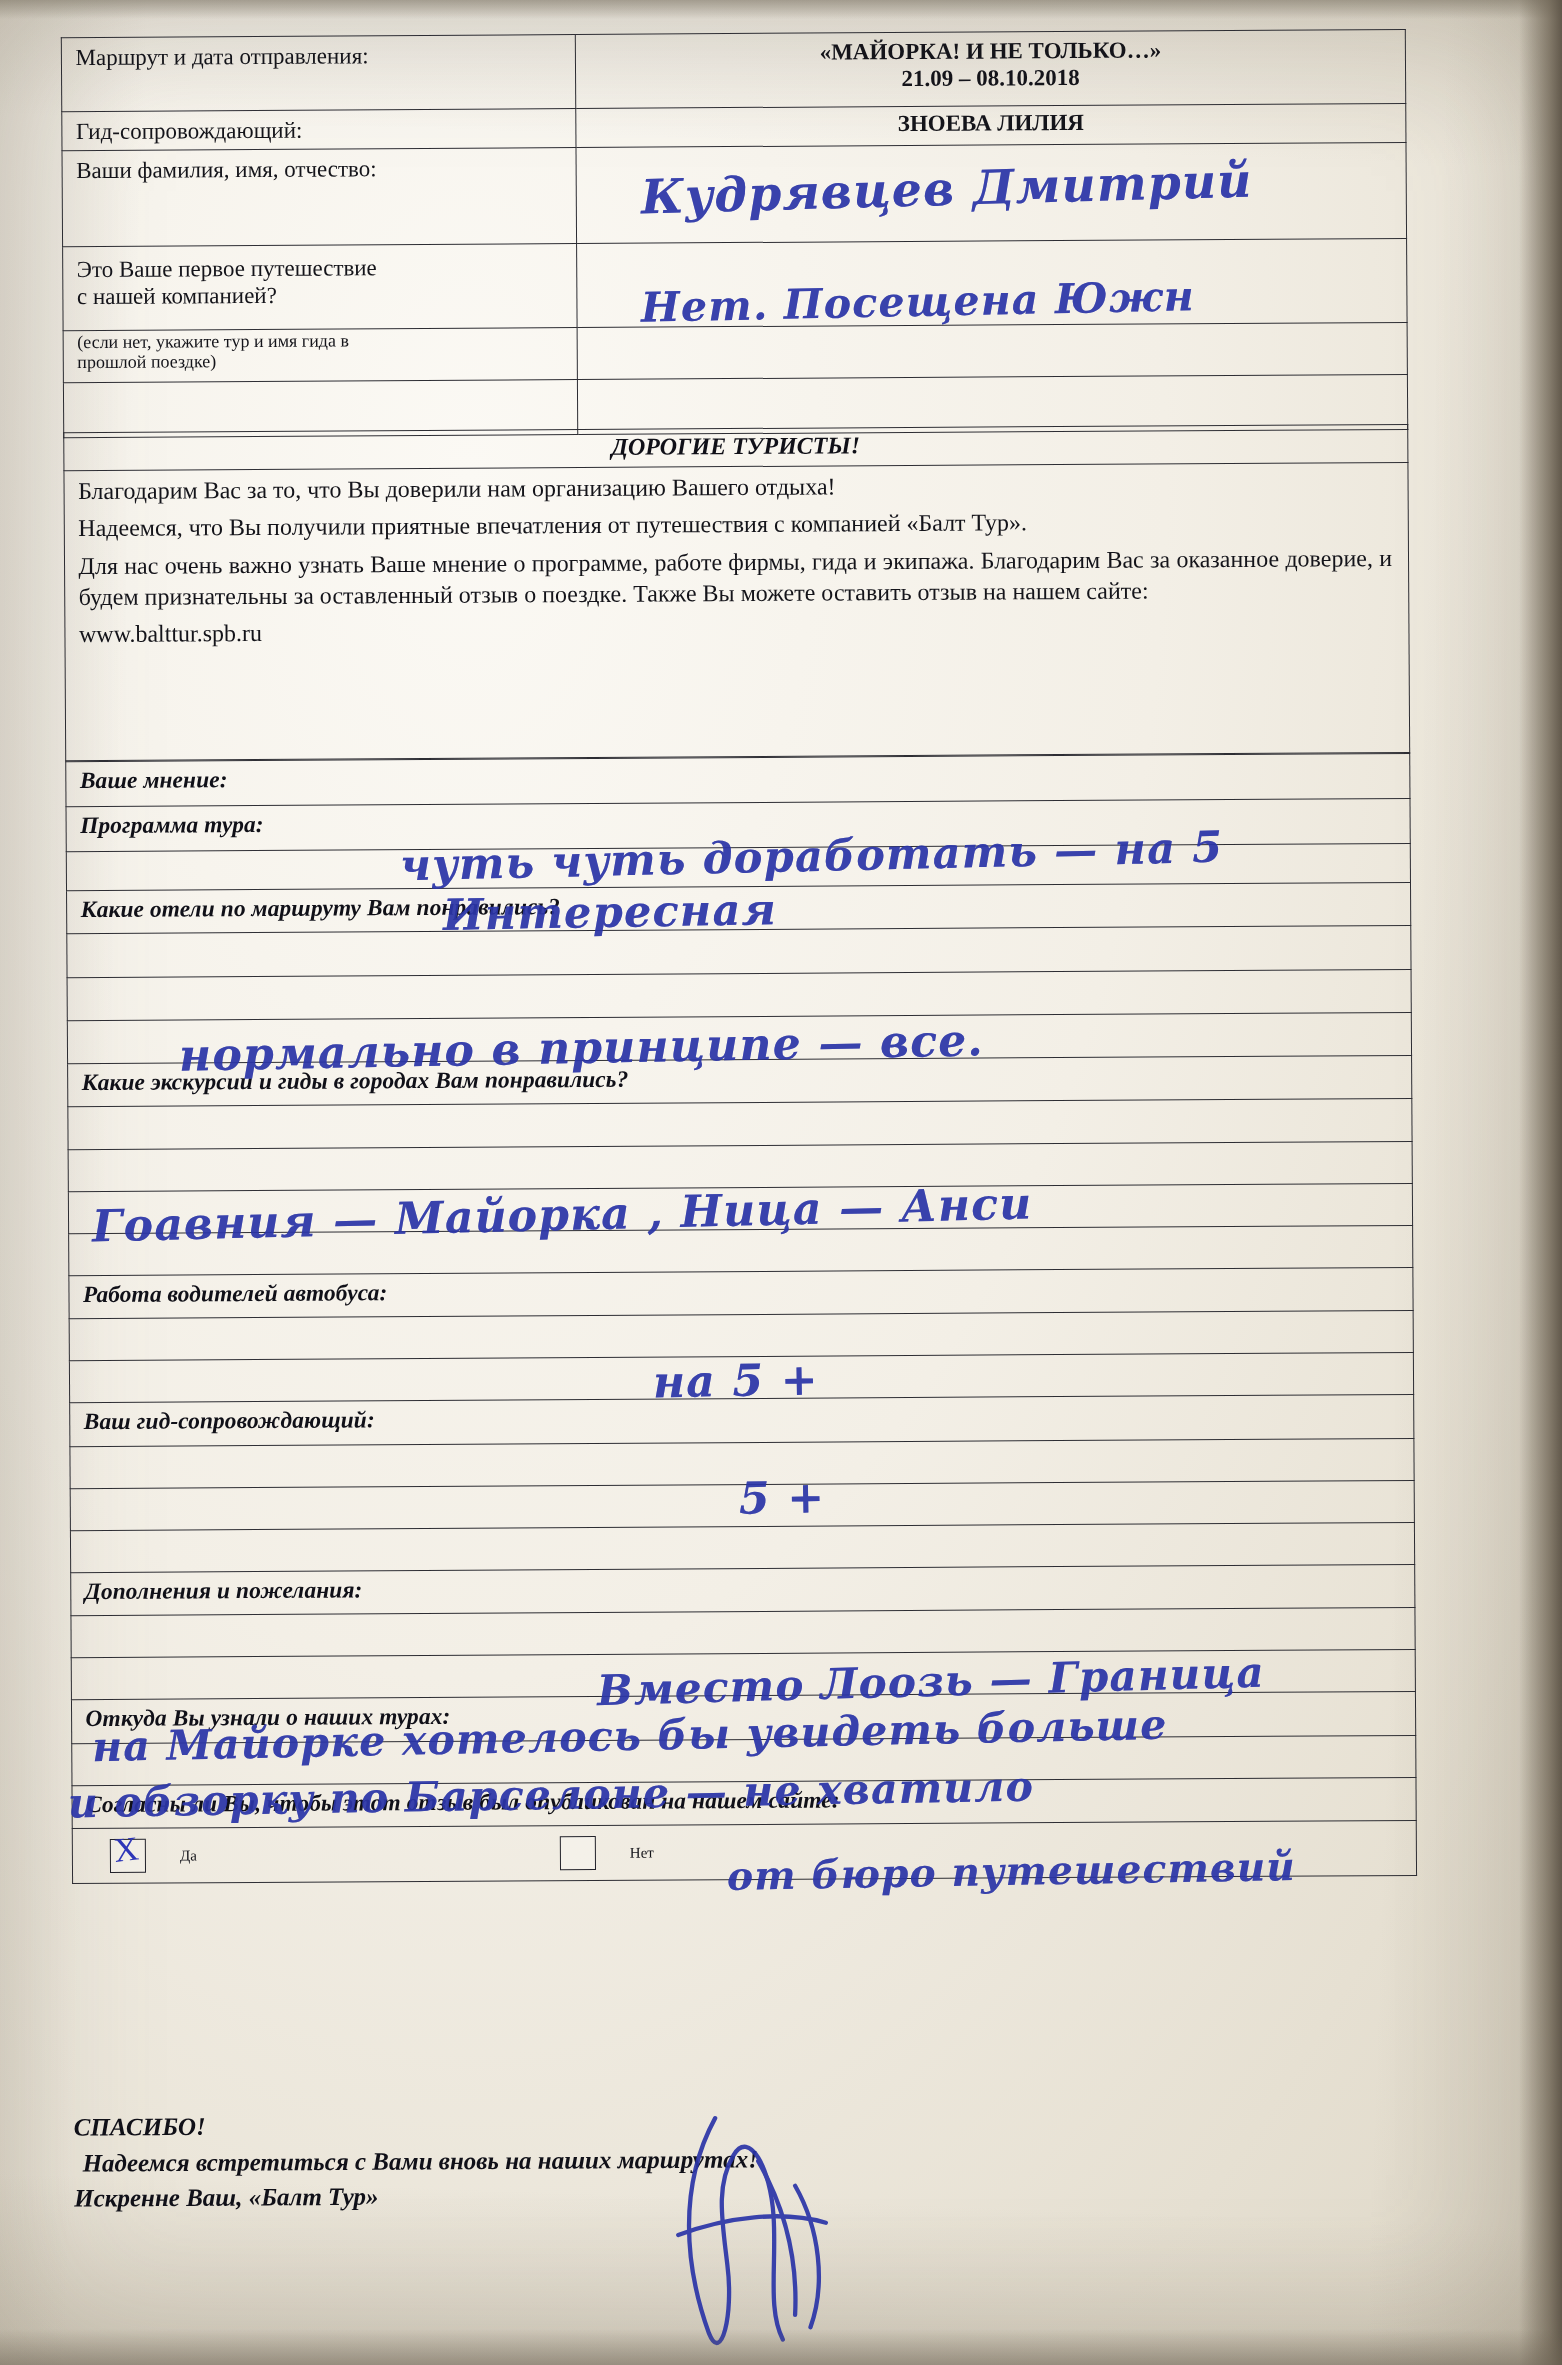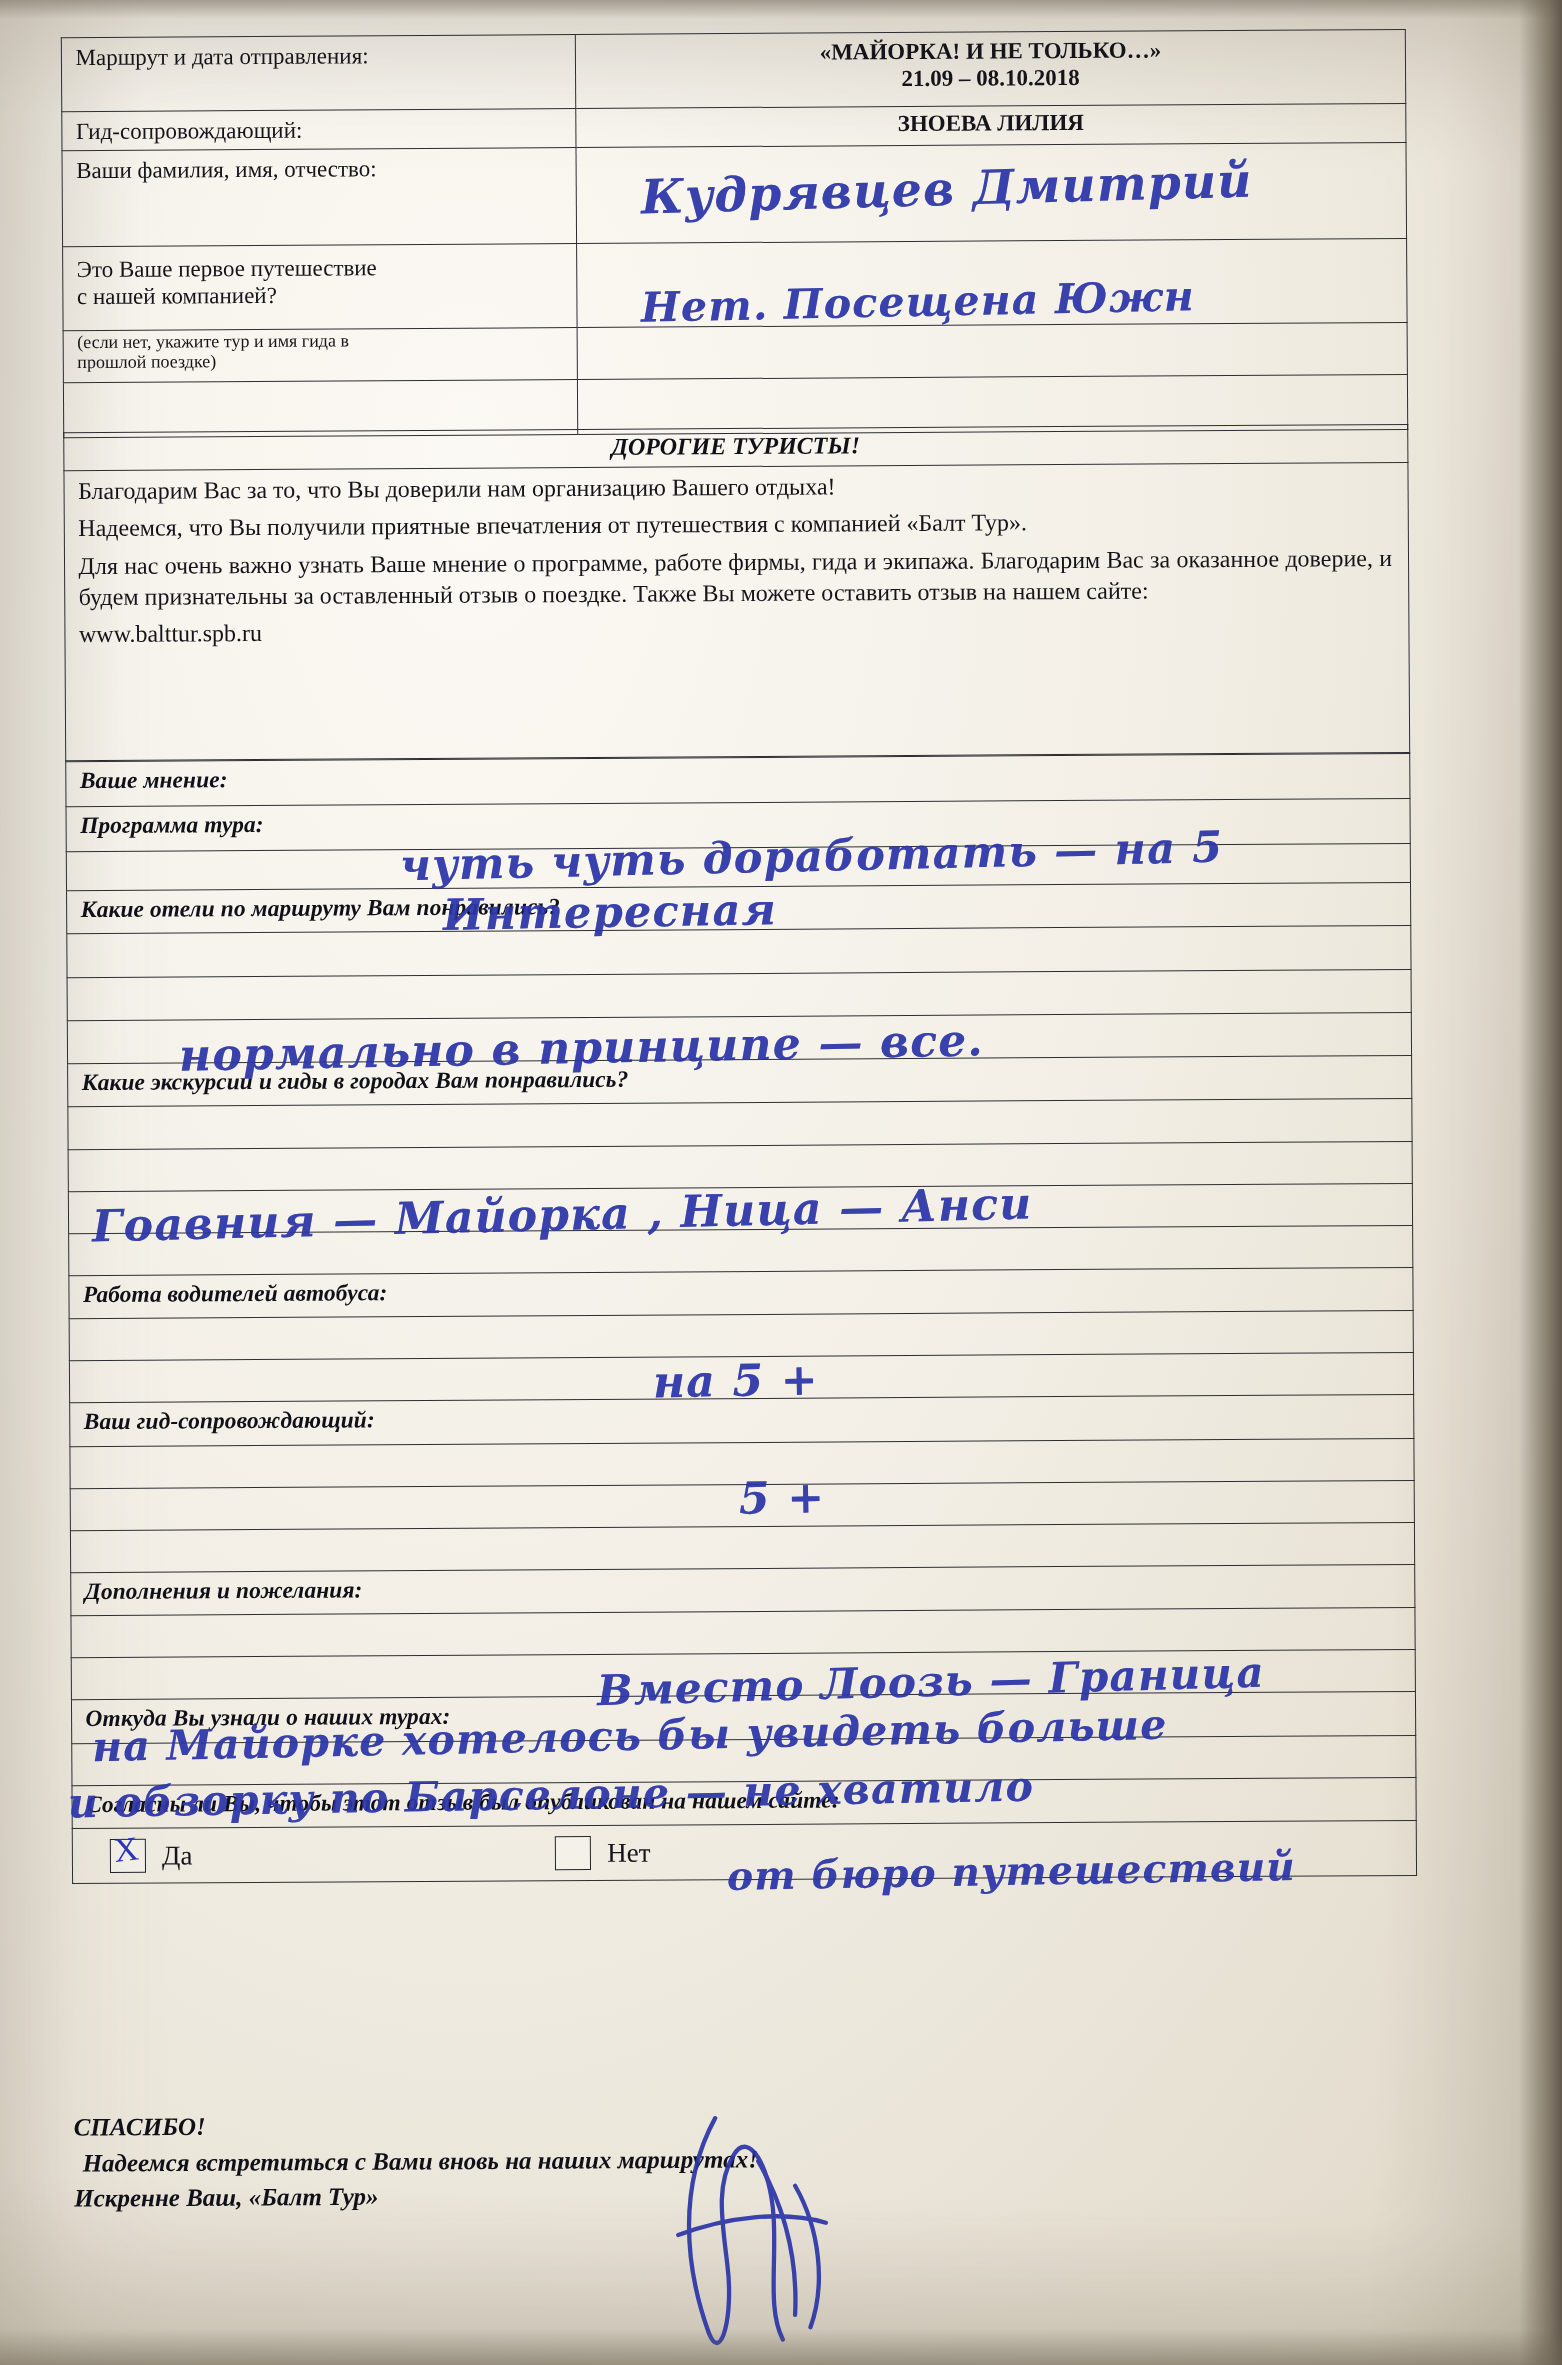--- a/index.html
+++ b/index.html
@@ -137,22 +137,22 @@
   }
   .cbox .mark {
     position: absolute;
     left: 2.5px; top: -8.6px;
     font-size: 34px;
     color: #2e36b8;
     font-family: "Liberation Serif", serif;
     transform: rotate(-6deg);
   }
   .cblabel {
-    font-size: 27px;
-    margin-left: 16px;
+    font-size: 15px;
+    margin-left: 34px;
     color: #14141a;
   }
 
   
   .footer {
     position: absolute;
     left: 74px;
     top: 2106px;
     width: 1170px;
     transform: rotate(-0.35deg);

